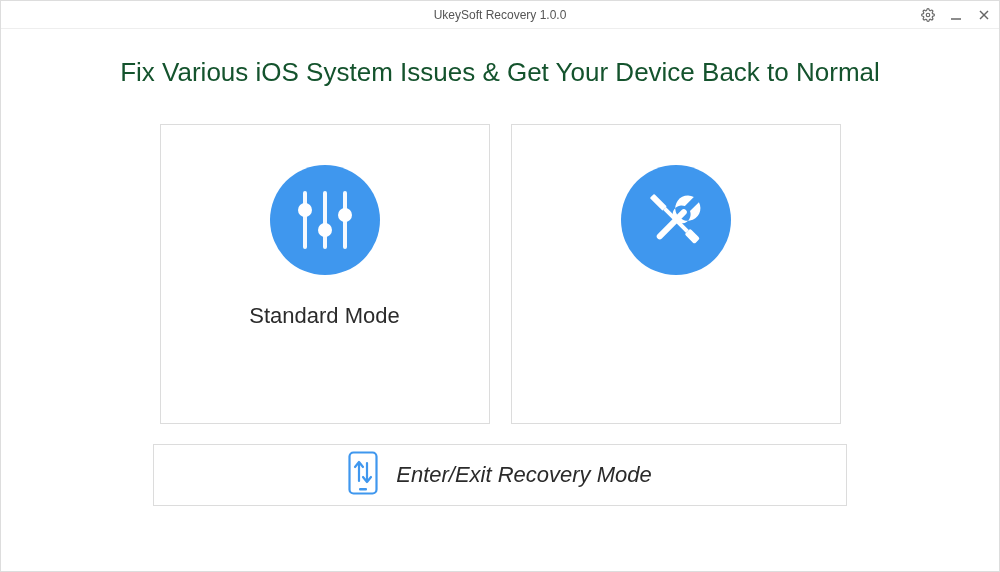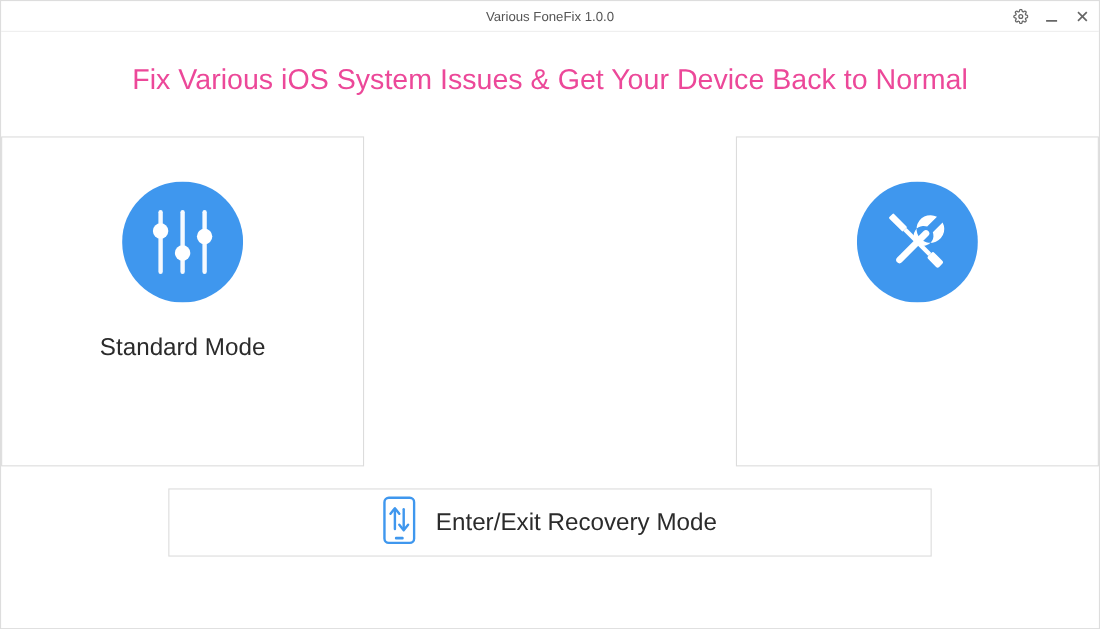--- a/index.html
+++ b/index.html
@@ -43,25 +43,25 @@
       align-items: center;
       justify-content: center;
       cursor: pointer;
       color: #666;
     }
     .headline {
       text-align: center;
       margin-top: 28px;
       font-size: 26px;
       font-weight: 400;
-      color: #ec4899;
+      color: #14532d;
     }
     .cards {
       display: flex;
-      justify-content: space-between;
+      justify-content: center;
       gap: 21px;
       margin-top: 36px;
     }
     .card {
       width: 330px;
       height: 300px;
       border: 1px solid #dcdcdc;
       display: flex;
       flex-direction: column;
       align-items: center;
@@ -91,27 +91,28 @@
       align-items: center;
       justify-content: center;
       gap: 18px;
       cursor: pointer;
       background: #fff;
     }
     .bottom-label {
       font-size: 22px;
       color: #2b2b2b;
       font-weight: 400;
+      font-style: italic;
     }
   </style>
 </head>
 <body>
 
 <div class="titlebar">
-  <span class="titlebar-title">Various FoneFix 1.0.0</span>
+  <span class="titlebar-title">UkeySoft Recovery 1.0.0</span>
   <div class="titlebar-controls">
     <span class="ctrl">
       <svg width="14" height="14" viewBox="0 0 24 24" fill="none" stroke="#666" stroke-width="2">
         <circle cx="12" cy="12" r="3"></circle>
         <path d="M19.4 15a1.65 1.65 0 0 0 .33 1.82l.06.06a2 2 0 1 1-2.83 2.83l-.06-.06a1.65 1.65 0 0 0-1.82-.33 1.65 1.65 0 0 0-1 1.51V21a2 2 0 1 1-4 0v-.09A1.65 1.65 0 0 0 9 19.4a1.65 1.65 0 0 0-1.82.33l-.06.06a2 2 0 1 1-2.83-2.83l.06-.06a1.65 1.65 0 0 0 .33-1.82 1.65 1.65 0 0 0-1.51-1H3a2 2 0 1 1 0-4h.09A1.65 1.65 0 0 0 4.6 9a1.65 1.65 0 0 0-.33-1.82l-.06-.06a2 2 0 1 1 2.83-2.83l.06.06a1.65 1.65 0 0 0 1.82.33H9a1.65 1.65 0 0 0 1-1.51V3a2 2 0 1 1 4 0v.09a1.65 1.65 0 0 0 1 1.51 1.65 1.65 0 0 0 1.82-.33l.06-.06a2 2 0 1 1 2.83 2.83l-.06.06a1.65 1.65 0 0 0-.33 1.82V9a1.65 1.65 0 0 0 1.51 1H21a2 2 0 1 1 0 4h-.09a1.65 1.65 0 0 0-1.51 1z"></path>
       </svg>
     </span>
     <span class="ctrl">
       <svg width="12" height="12" viewBox="0 0 12 12">
         <line x1="1" y1="10" x2="11" y2="10" stroke="#666" stroke-width="1.5"></line>

